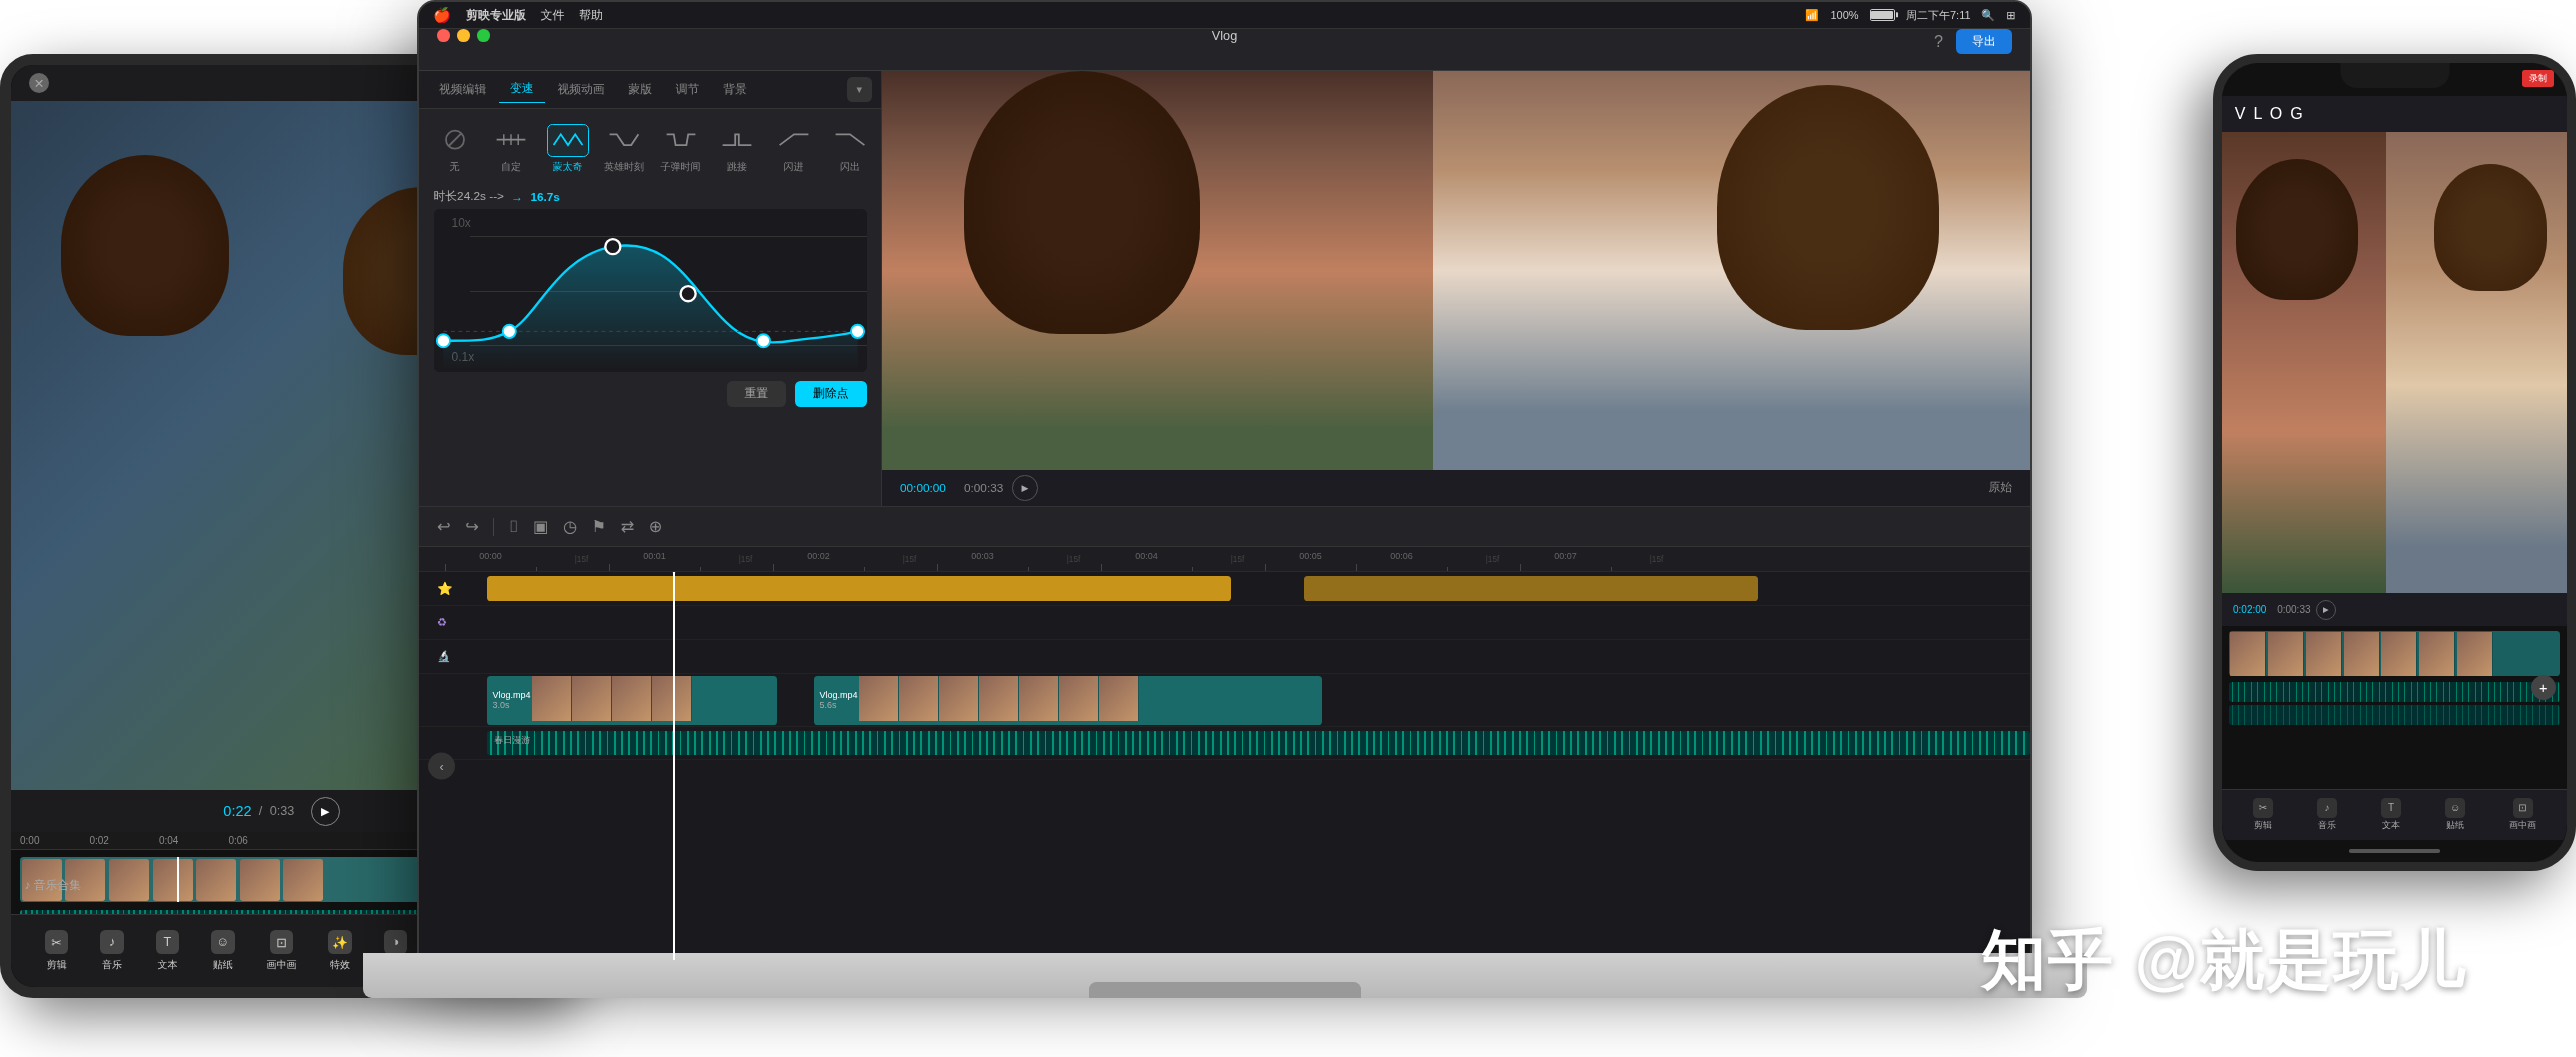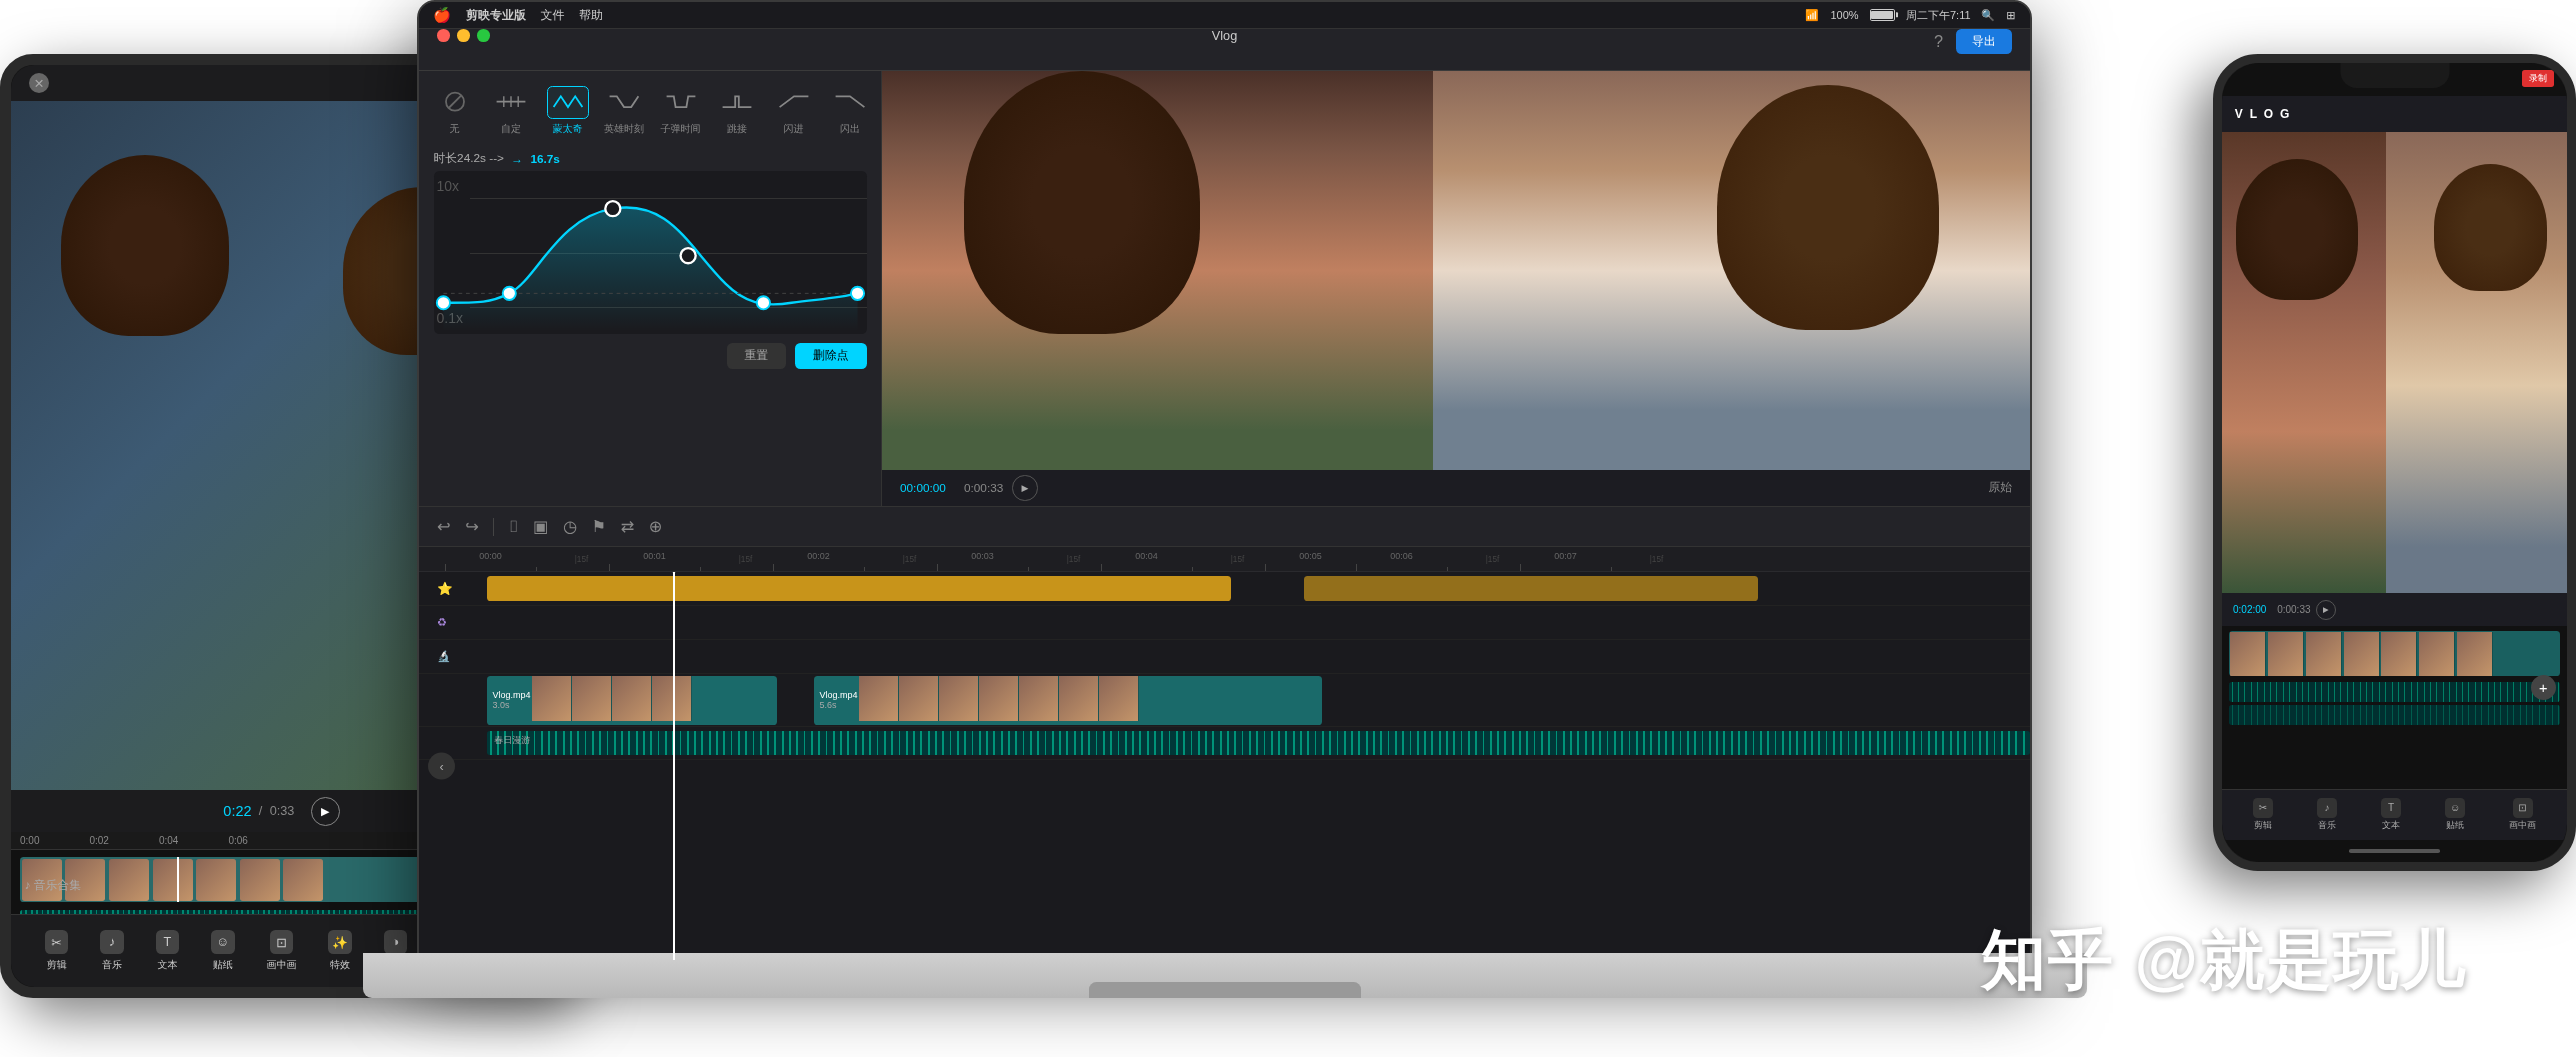--- a/index.html
+++ b/index.html
@@ -481,23 +481,23 @@
       overflow: hidden;
       margin-bottom: 9px;
     }
     .graph-grid-h {
       position: absolute;
       left: 36px; right: 0;
       border-top: 0.9px solid #333;
     }
     .graph-label-y {
       position: absolute;
-      left: 3px;
+      left: 18px;
       color: #555;
-      font-size: 14px;
+      font-size: 12px;
     }
     .speed-curve-svg {
       position: absolute;
       inset: 0;
     }
     .speed-graph-btns {
       display: flex;
       gap: 9px;
       justify-content: flex-end;
     }
@@ -851,22 +851,22 @@
     .phone-title-bar {
       height: 36px;
       background: #1c1c22;
       display: flex;
       align-items: center;
       padding: 0 12.7px;
       flex-shrink: 0;
     }
     .phone-title-text {
       color: #fff;
-      font-size: 12px;
-      font-weight: 700;
+      font-size: 16px;
+      font-weight: 400;
       letter-spacing: 1.8px;
     }
     .phone-preview {
       flex: 1;
       position: relative;
       overflow: hidden;
       background: #222;
     }
     .phone-preview-photo {
       position: absolute;
@@ -1158,20 +1158,29 @@
           <div class="export-btn">导出</div>
         </div>
       </div>
 
       <div class="app-body">
 
         <div class="app-top-section">
 
           <div class="inspector-panel">
 
+            <div class="inspector-tabs">
+              <div class="insp-tab">视频编辑</div>
+              <div class="insp-tab active">变速</div>
+              <div class="insp-tab">视频动画</div>
+              <div class="insp-tab">蒙版</div>
+              <div class="insp-tab">调节</div>
+              <div class="insp-tab">背景</div>
+              <div class="insp-dropdown">▾</div>
+            </div>
 
             <div class="speed-content">
 
 
               <div class="speed-modes">
 
                 <div class="speed-mode-item">
                   <div class="speed-mode-icon">
                     <svg class="spd-icon-svg" viewBox="0 0 40 28">
                       <circle cx="20" cy="14" r="10" stroke="#666" stroke-width="2" fill="none"></circle>

